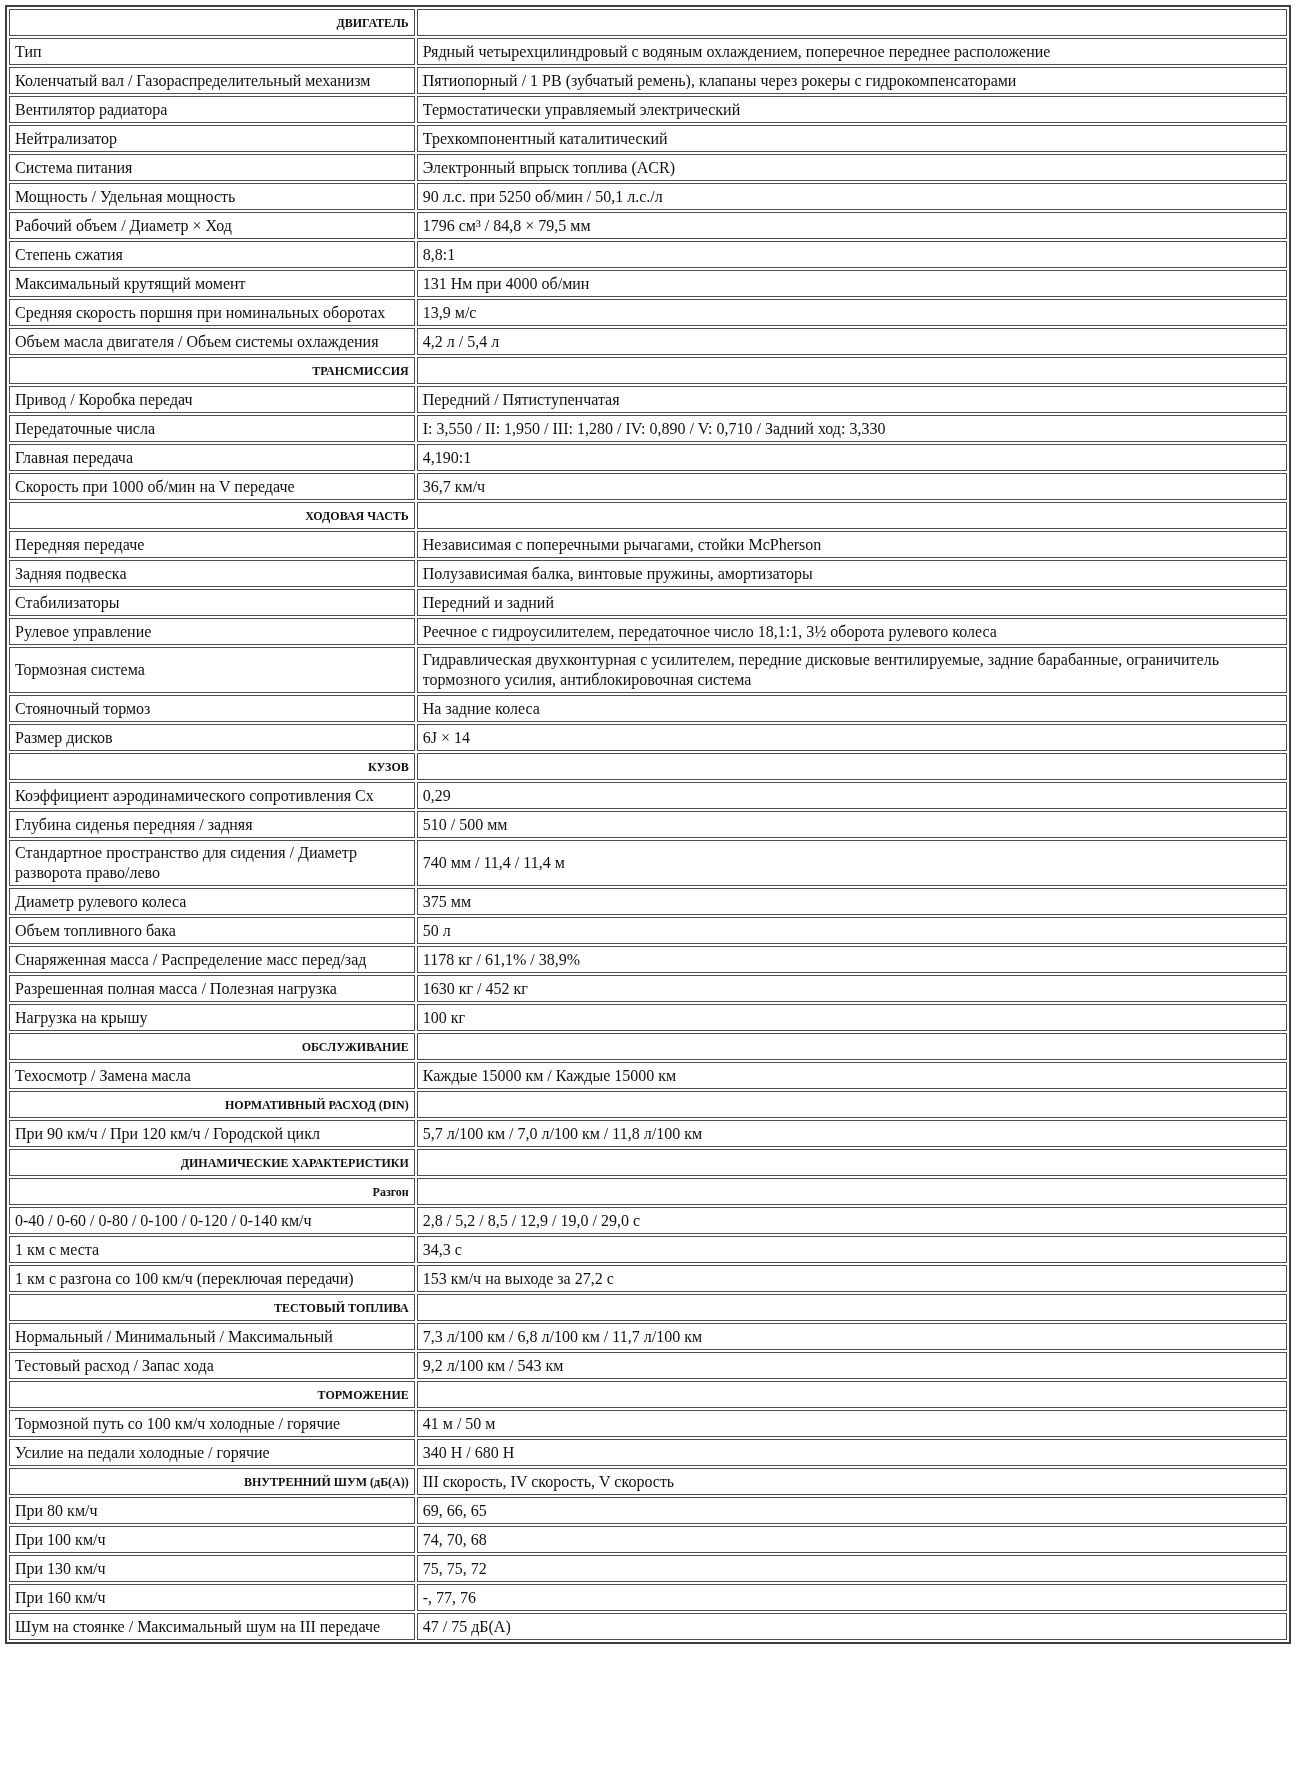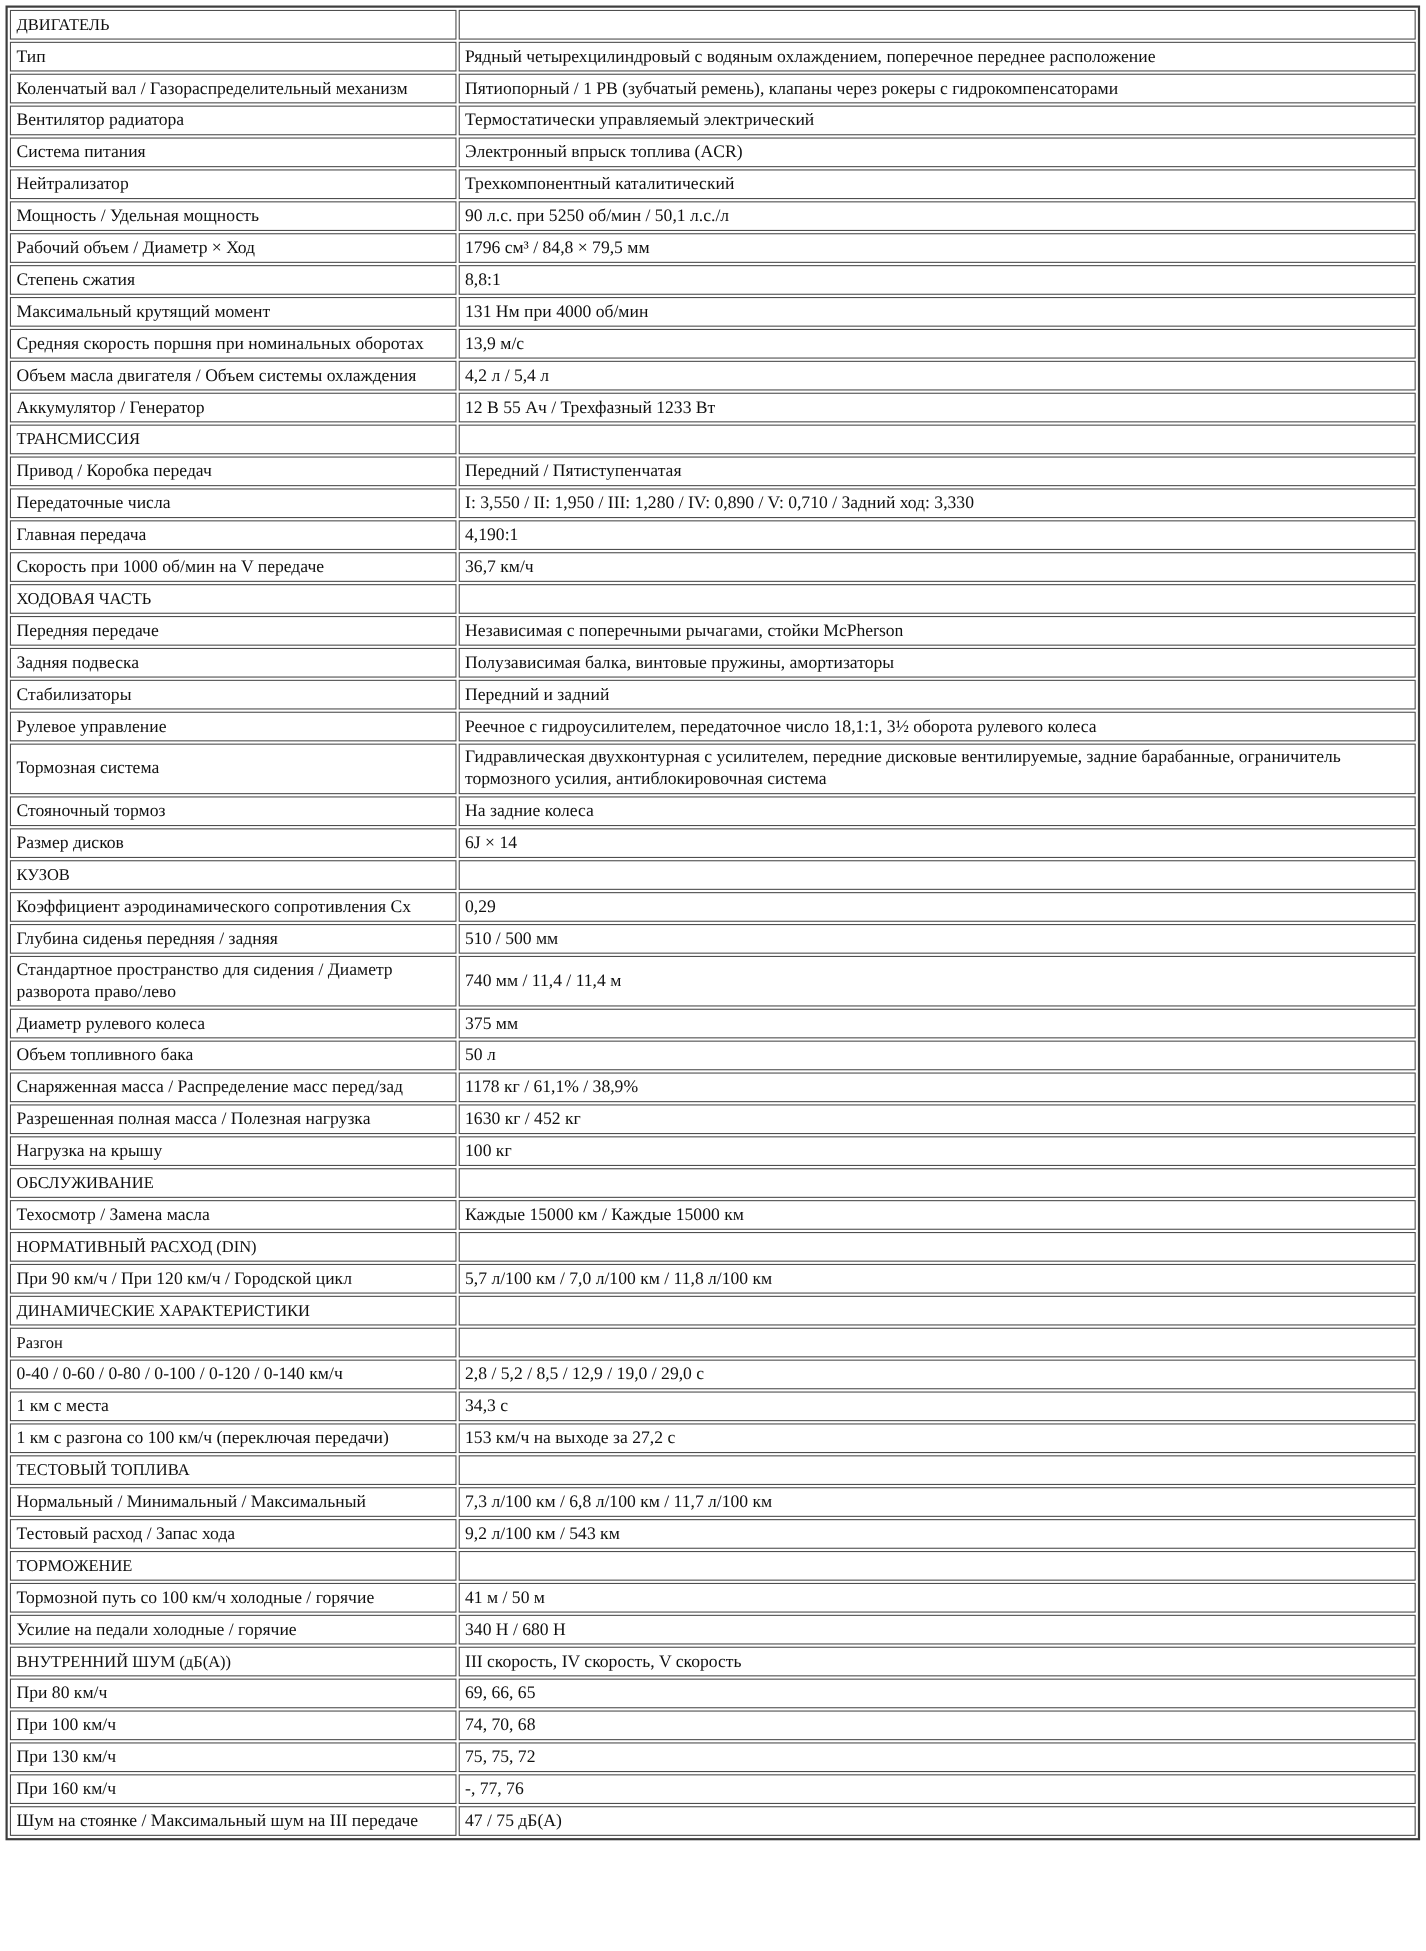--- a/index.html
+++ b/index.html
@@ -30,22 +30,23 @@
     font-size: 16px;
     line-height: 20px;
     color: #101010;
     vertical-align: middle;
     height: 21px;
     overflow: hidden;
     word-wrap: break-word;
   }
   tr.section td.cell-label,
   tr.subsection td.cell-label {
-    font-weight: normal;
-    font-size: 15px;
+    font-weight: bold;
+    font-size: 12px;
+    text-align: right;
   }
 </style>
 </head>
 <body>
 
 <div class="page">
   <table class="spec-table">
     <colgroup>
       <col class="label-col">
       <col class="value-col">
@@ -65,30 +66,30 @@
     <td class="cell-label">Коленчатый вал / Газораспределительный механизм</td>
     <td class="cell-value">Пятиопорный / 1 РВ (зубчатый ремень), клапаны через рокеры с гидрокомпенсаторами</td>
   </tr>
 
   <tr class="data">
     <td class="cell-label">Вентилятор радиатора</td>
     <td class="cell-value">Термостатически управляемый электрический</td>
   </tr>
 
   <tr class="data">
+    <td class="cell-label">Нейтрализатор</td>
+    <td class="cell-value">Трехкомпонентный каталитический</td>
+  </tr>
+
+  <tr class="data">
     <td class="cell-label">Система питания</td>
     <td class="cell-value">Электронный впрыск топлива (ACR)</td>
   </tr>
 
   <tr class="data">
-    <td class="cell-label">Нейтрализатор</td>
-    <td class="cell-value">Трехкомпонентный каталитический</td>
-  </tr>
-
-  <tr class="data">
     <td class="cell-label">Мощность / Удельная мощность</td>
     <td class="cell-value">90 л.с. при 5250 об/мин / 50,1 л.с./л</td>
   </tr>
 
   <tr class="data">
     <td class="cell-label">Рабочий объем / Диаметр × Ход</td>
     <td class="cell-value">1796 см³ / 84,8 × 79,5 мм</td>
   </tr>
 
   <tr class="data">
@@ -104,24 +105,20 @@
   <tr class="data">
     <td class="cell-label">Средняя скорость поршня при номинальных оборотах</td>
     <td class="cell-value">13,9 м/с</td>
   </tr>
 
   <tr class="data">
     <td class="cell-label">Объем масла двигателя / Объем системы охлаждения</td>
     <td class="cell-value">4,2 л / 5,4 л</td>
   </tr>
 
-  <tr class="data">
-    <td class="cell-label">Аккумулятор / Генератор</td>
-    <td class="cell-value">12 В 55 Ач / Трехфазный 1233 Вт</td>
-  </tr>
 
   <tr class="section">
     <td class="cell-label">ТРАНСМИССИЯ</td>
     <td class="cell-value"></td>
   </tr>
 
   <tr class="data">
     <td class="cell-label">Привод / Коробка передач</td>
     <td class="cell-value">Передний / Пятиступенчатая</td>
   </tr>

